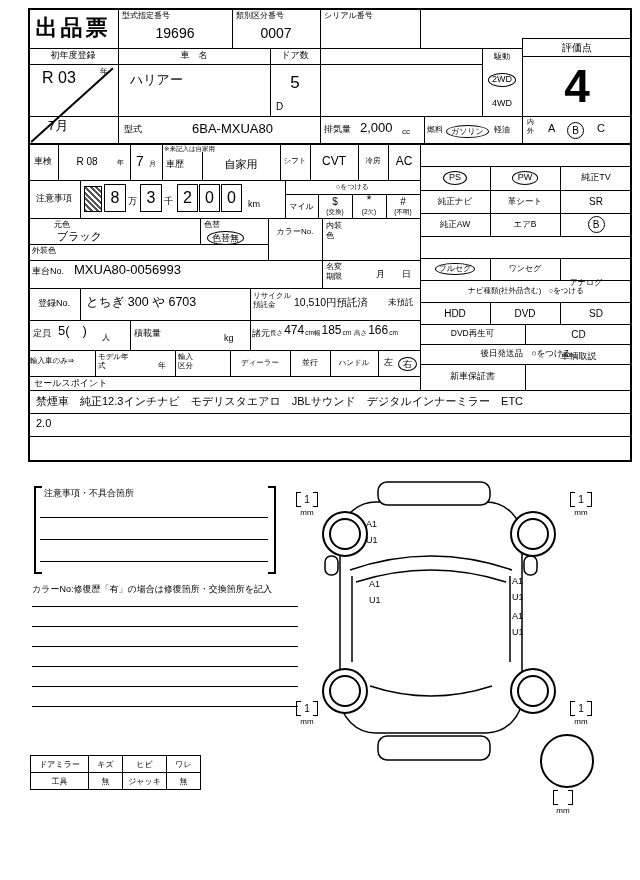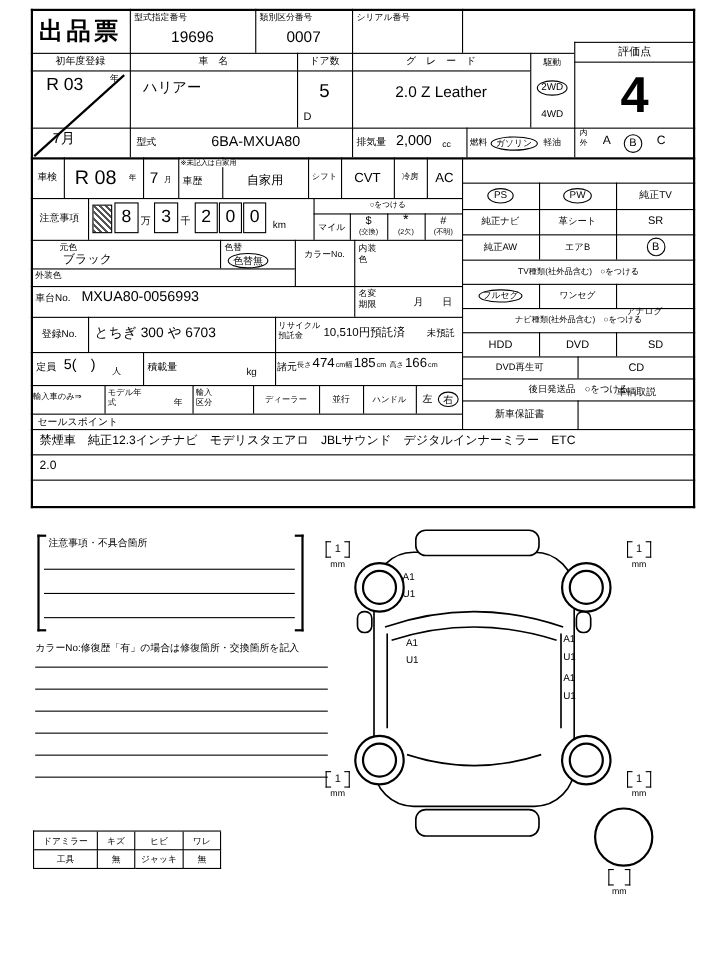--- a/index.html
+++ b/index.html
@@ -123,42 +123,40 @@
 
   <div class="c" style="left:28px;top:48px;width:90px;height:16px;font-size:9px">初年度登録</div>
   <div class="t" style="left:100px;top:67px;font-size:8px">年</div>
   <div class="t" style="left:42px;top:69px;font-size:16px">R 03</div>
   <div class="t" style="left:48px;top:119px;font-size:13px">7月</div>
   <div class="c" style="left:118px;top:48px;width:152px;height:16px;font-size:9px">車　名</div>
   <div class="t" style="left:130px;top:73px;font-size:13px">ハリアー</div>
   <div class="c" style="left:270px;top:48px;width:50px;height:16px;font-size:9px">ドア数</div>
   <div class="c" style="left:270px;top:66px;width:50px;height:34px;font-size:17px">5</div>
   <div class="t" style="left:276px;top:101px;font-size:10px">D</div>
-  <div class="c" style="left:320px;top:48px;width:162px;height:16px;font-size:9px">グ　レ　ー　ド</div>
-  <div class="c" style="left:320px;top:68px;width:162px;height:32px;font-size:14px">2.0 Z Leather</div>
   <div class="c" style="left:482px;top:50px;width:40px;height:14px;font-size:8px">駆動</div>
   <div class="c" style="left:482px;top:68px;width:40px;height:24px">
       <span class="oval" style="font-size:9px;padding:1px 3px">2WD</span>
     </div>
   <div class="c" style="left:482px;top:94px;width:40px;height:20px;font-size:9px">4WD</div>
   <div class="t stack" style="left:527px;top:118px;width:10px;font-size:7px">内外</div>
   <div class="t" style="left:548px;top:122px;font-size:11px">A</div>
   <div class="t" style="left:567px;top:120px"><span class="circ">B</span></div>
   <div class="t" style="left:597px;top:122px;font-size:11px">C</div>
   <div class="t" style="left:124px;top:124px;font-size:9px">型式</div>
   <div class="c" style="left:145px;top:117px;width:175px;height:25px;font-size:13px">6BA-MXUA80</div>
   <div class="t" style="left:324px;top:124px;font-size:9px">排気量</div>
   <div class="t" style="left:360px;top:121px;font-size:13px">2,000</div>
   <div class="t" style="left:402px;top:127px;font-size:8px">cc</div>
   <div class="t" style="left:427px;top:125px;font-size:8px">燃料</div>
   <div class="t" style="left:446px;top:120px"><span class="oval" style="font-size:8px;padding:1px 4px">ガソリン</span></div>
   <div class="t" style="left:494px;top:125px;font-size:8px">軽油</div>
 
   <div class="c" style="left:28px;top:143px;width:30px;height:37px;font-size:9px">車検</div>
-  <div class="c" style="left:58px;top:143px;width:58px;height:37px;font-size:18px">R 08</div>
+  <div class="c" style="left:58px;top:143px;width:58px;height:37px;font-size:10px">R 08</div>
   <div class="t" style="left:117px;top:159px;font-size:7px">年</div>
   <div class="c" style="left:130px;top:143px;width:20px;height:37px;font-size:14px">7</div>
   <div class="t" style="left:149px;top:160px;font-size:7px">月</div>
   <div class="t" style="left:164px;top:145px;font-size:6.5px;background:#fff">※未記入は自家用</div>
   <div class="t" style="left:166px;top:159px;font-size:9px">車歴</div>
   <div class="c" style="left:202px;top:150px;width:78px;height:28px;font-size:11px">自家用</div>
   <div class="c" style="left:280px;top:143px;width:30px;height:37px;font-size:7.5px">シフト</div>
   <div class="c" style="left:310px;top:143px;width:48px;height:37px;font-size:12px">CVT</div>
   <div class="c" style="left:358px;top:143px;width:30px;height:37px;font-size:7.5px">冷房</div>
   <div class="c" style="left:388px;top:143px;width:32px;height:37px;font-size:12px">AC</div>
@@ -242,21 +240,20 @@
     </div>
   <div class="c" style="left:560px;top:166px;width:72px;height:24px;font-size:9px">純正TV</div>
   <div class="c" style="left:420px;top:190px;width:70px;height:23px;font-size:8.5px">純正ナビ</div>
   <div class="c" style="left:490px;top:190px;width:70px;height:23px;font-size:8.5px">革シート</div>
   <div class="c" style="left:560px;top:190px;width:72px;height:23px;font-size:10px">SR</div>
   <div class="c" style="left:420px;top:213px;width:70px;height:23px;font-size:8.5px">純正AW</div>
   <div class="c" style="left:490px;top:213px;width:70px;height:23px;font-size:8.5px">エアB</div>
   <div class="c" style="left:560px;top:213px;width:72px;height:23px">
       <span class="circ">B</span>
     </div>
-  <div class="c" style="left:420px;top:236px;width:212px;height:22px;font-size:7.5px">TV種類(社外品含む)　○をつける</div>
   <div class="c" style="left:420px;top:258px;width:70px;height:22px">
       <span class="oval" style="font-size:8px;padding:1px 3px">フルセグ</span>
     </div>
   <div class="c" style="left:490px;top:258px;width:70px;height:22px;font-size:8px">ワンセグ</div>
   <div class="c" style="left:560px;top:272px;width:52px;height:22px;font-size:8px">アナログ</div>
   <div class="c" style="left:420px;top:280px;width:212px;height:22px;font-size:7.5px">ナビ種類(社外品含む)　○をつける</div>
   <div class="c" style="left:420px;top:302px;width:70px;height:22px;font-size:10px">HDD</div>
   <div class="c" style="left:490px;top:302px;width:70px;height:22px;font-size:10px">DVD</div>
   <div class="c" style="left:560px;top:302px;width:72px;height:22px;font-size:10px">SD</div>
   <div class="c" style="left:420px;top:324px;width:105px;height:20px;font-size:8.5px">DVD再生可</div>

